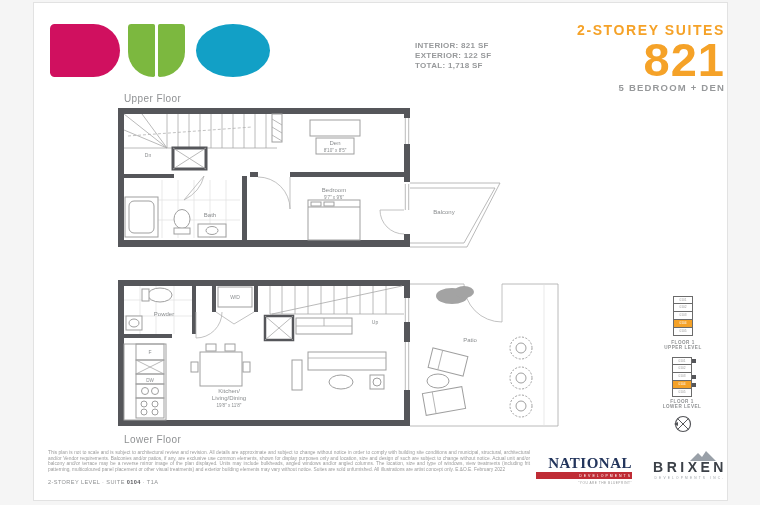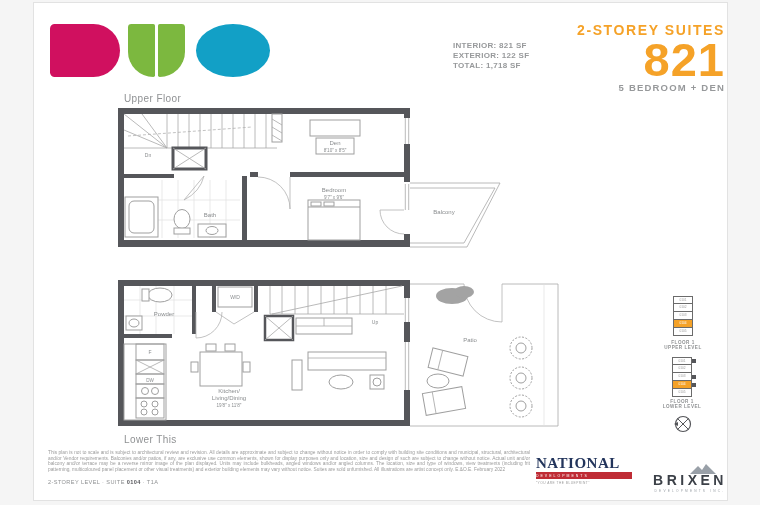--- a/index.html
+++ b/index.html
@@ -7,21 +7,21 @@
   .sheet{position:absolute;left:33px;top:2px;width:693px;height:497px;background:#fff;border:1px solid #e2e2e2;}
   .abs{position:absolute;}
   
   .logo{position:absolute;left:50px;top:23px;width:210px;height:56px;}
   .logo div{position:absolute;}
   .ld{left:0;top:1px;width:70px;height:53px;background:var(--pink);border-radius:6px 34px 34px 6px;}
   .lu1{left:78px;top:1px;width:27px;height:53px;background:var(--green);border-radius:4px 2px 2px 30px;}
   .lu2{left:108px;top:1px;width:27px;height:53px;background:var(--green);border-radius:2px 4px 30px 2px;}
   .lo{left:146px;top:1px;width:74px;height:53px;background:var(--teal);border-radius:50%;}
   
-  .stats{position:absolute;left:415px;top:41px;font-size:8px;font-weight:bold;color:#97999b;letter-spacing:.3px;line-height:10px;margin-left:38px;}
+  .stats{position:absolute;left:415px;top:41px;font-size:8px;font-weight:bold;color:#97999b;letter-spacing:.3px;line-height:10px;}
   .suitehead{position:absolute;right:35px;top:22px;width:220px;text-align:right;}
   .series{font-size:14px;font-weight:bold;letter-spacing:1.6px;color:var(--orange);}
   .suitenum{font-size:47px;font-weight:bold;color:var(--orange);line-height:44px;letter-spacing:1px;}
   .cfg{font-size:9.5px;font-weight:bold;letter-spacing:1.2px;color:#97999b;line-height:12px;}
   .floor-title{position:absolute;font-size:10px;color:#8f9193;letter-spacing:.4px;}
   
   svg.plan{position:absolute;overflow:visible;}
   .w{fill:#55565a;}
   .ln{stroke:#a8a8a8;stroke-width:.8;fill:none;}
   .fx{stroke:#9f9f9f;stroke-width:1;fill:none;}
@@ -37,25 +37,25 @@
   .kp{position:absolute;}
   .kp .cell{box-sizing:border-box;width:20px;height:8px;border:1px solid #6b6b6b;border-top:none;background:#fff;font-size:3.2px;color:#9b9b9b;text-align:center;line-height:7px;}
   .kp .cell:first-child{border-top:1px solid #6b6b6b;}
   .kp .cell.hl{background:var(--orange);border-color:#6b6b6b;color:#fff;}
   .kp-label{position:absolute;width:70px;text-align:center;font-size:4.6px;font-weight:bold;color:#8f9193;letter-spacing:.5px;line-height:5.4px;}
   .bump{position:absolute;width:4px;height:4px;background:#55565a;}
   
   .disclaimer{position:absolute;left:48px;top:450px;width:482px;font-size:4.8px;line-height:5.7px;color:#9b9b9b;text-align:justify;}
   .suiteline{position:absolute;left:48px;top:479px;font-size:5.6px;color:#8f9193;letter-spacing:.4px;}
   .suiteline b{color:#55565a;}
-  .natlogo{position:absolute;left:536px;top:456px;width:96px;text-align:left;}
+  .natlogo{position:absolute;left:536px;top:456px;width:96px;text-align:right;}
   .natname{font-family:"Liberation Serif",serif;font-size:15px;font-weight:bold;color:var(--navy);letter-spacing:.5px;line-height:15px;}
   .natband{margin-top:1px;background:var(--red);color:#fff;font-size:3.5px;letter-spacing:2px;padding:1.5px 0 1px 0;}
   .nattag{margin-top:2px;font-size:3.2px;color:#9a9a9a;letter-spacing:.5px;}
-  .brix{position:absolute;left:644px;top:464px;width:92px;text-align:center;}
+  .brix{position:absolute;left:644px;top:451px;width:92px;text-align:center;}
   .brixname{font-size:14px;font-weight:bold;letter-spacing:3.5px;color:#3c4148;line-height:14px;}
   .brixsub{margin-top:1.5px;font-size:3.2px;letter-spacing:2.2px;color:#9aa0a6;}
   .mtn{display:block;margin:0 0 -1px 46px;}
 </style>
 </head>
 <body>
 
 <div class="screen" style="--pink:#d0105f;--green:#7cb83f;--teal:#12a0c6;--orange:#f5a228;--navy:#23355c;--red:#bf2c35;">
   <div class="sheet"></div>
 
@@ -300,21 +300,21 @@
         </g>
       <circle class="shrub" cx="409" cy="76" r="11"></circle>
       <circle class="shrub" cx="409" cy="106" r="11"></circle>
       <circle class="shrub" cx="409" cy="134" r="11"></circle>
       <circle class="fx" cx="409" cy="76" r="5"></circle>
         <circle class="fx" cx="409" cy="106" r="5"></circle>
         <circle class="fx" cx="409" cy="134" r="5"></circle>
     </g>
   </svg>
 
-  <div class="floor-title" style="left:124px;top:434px;">Lower This</div>
+  <div class="floor-title" style="left:124px;top:434px;">Lower Floor</div>
 
   <div class="kp" style="left:673px;top:296px;">
     <div class="cell">0101</div>
     <div class="cell">0102</div>
     <div class="cell">0103</div>
     <div class="cell hl">0104</div>
     <div class="cell">0105</div>
   </div>
   <div class="kp-label" style="left:648px;top:340px;">
     <div>FLOOR 1</div>

